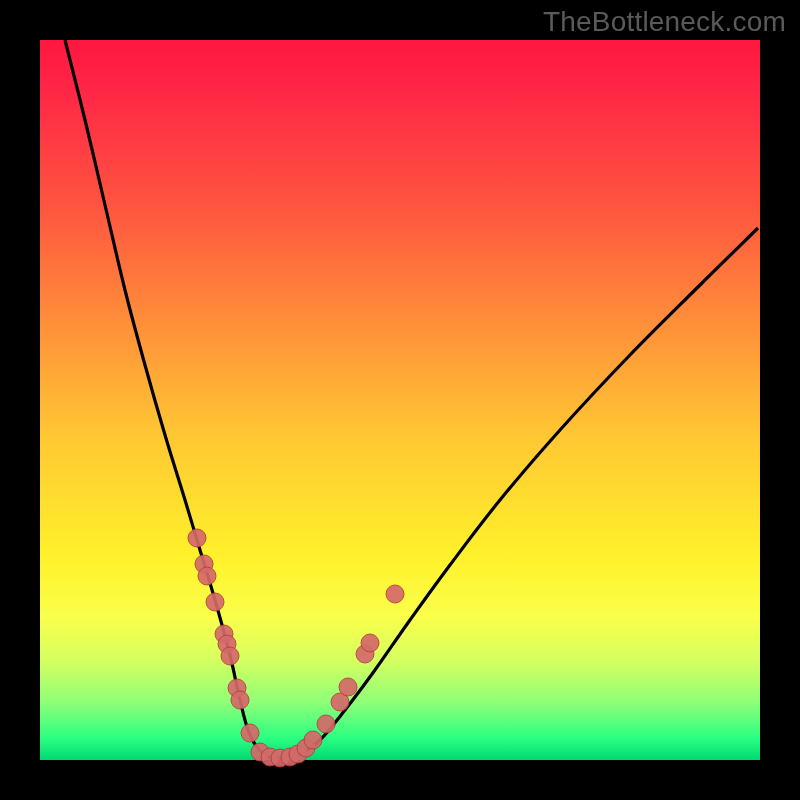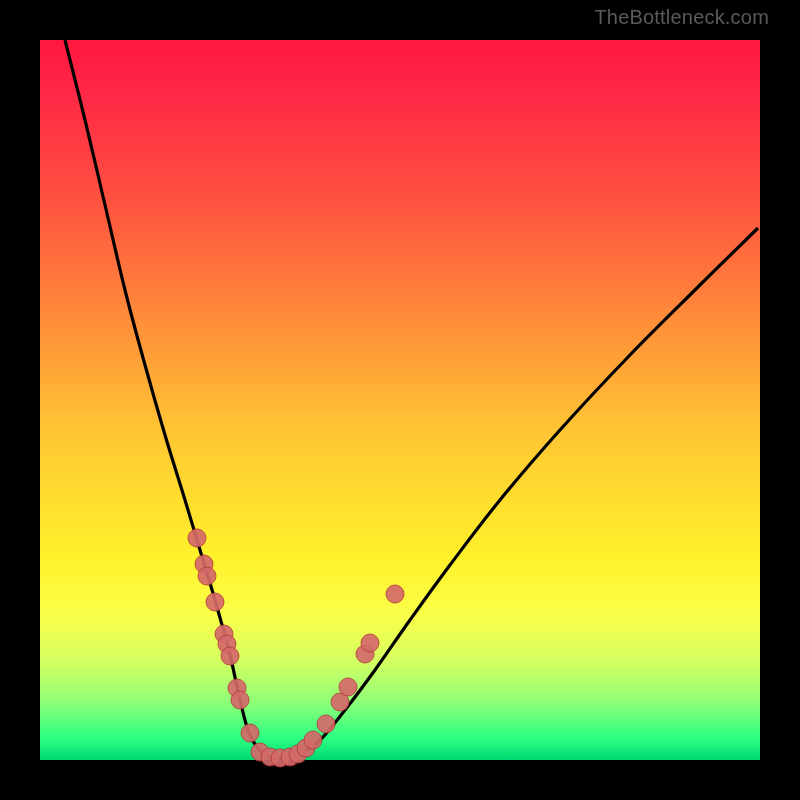--- a/index.html
+++ b/index.html
@@ -35,23 +35,23 @@
       #faff4a 80%,
       #d6ff60 86%,
       #8eff78 92%,
       #2bff82 97%,
       #00d873 100%
     );
   }
   .watermark {
     position: absolute;
     top: 6px;
-    right: 31px;
+    right: 14px;
     color: #5a5a5a;
-    font-size: 20px;
+    font-size: 28px;
     letter-spacing: 0.2px;
     user-select: none;
   }
   svg.curves {
     position: absolute;
     left: 0;
     top: 0;
     width: 720px;
     height: 720px;
     overflow: visible;

